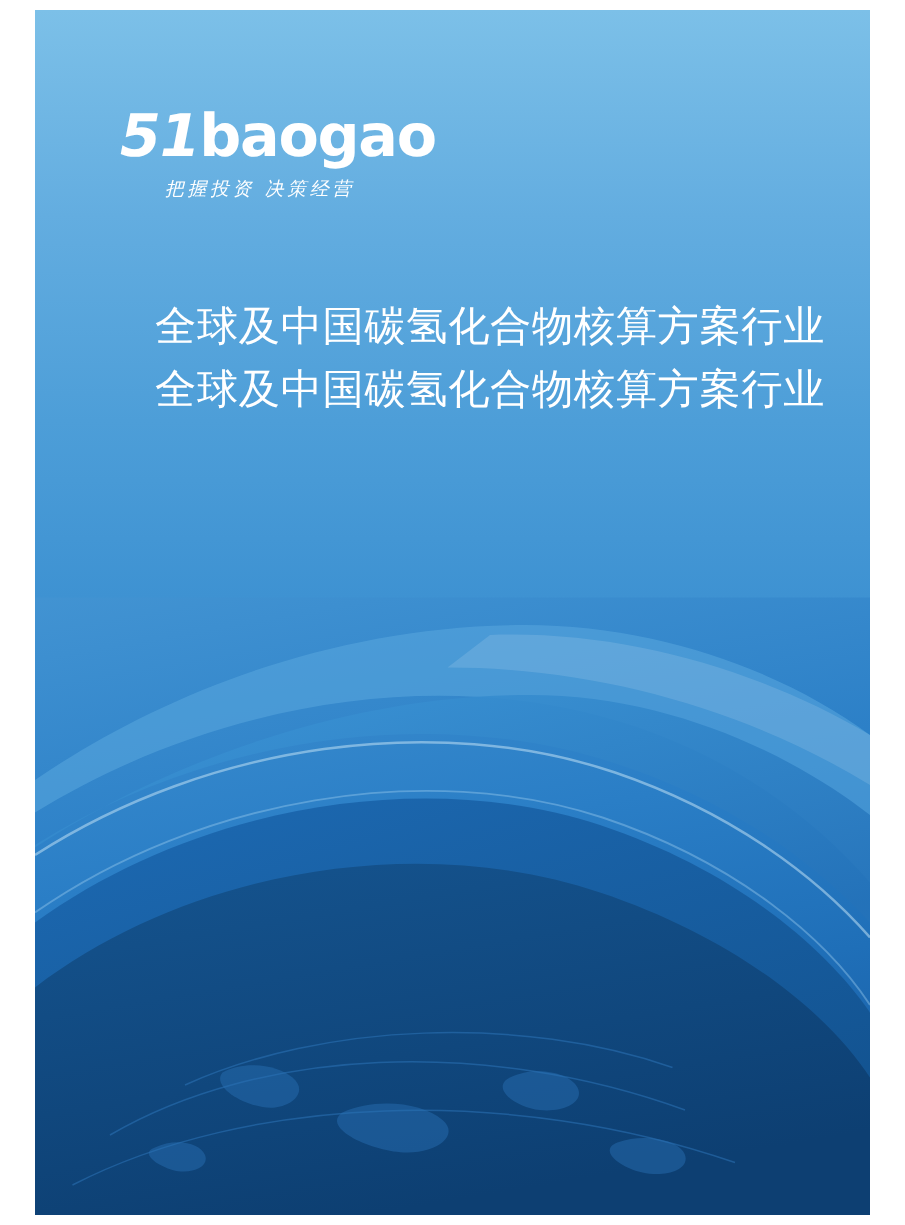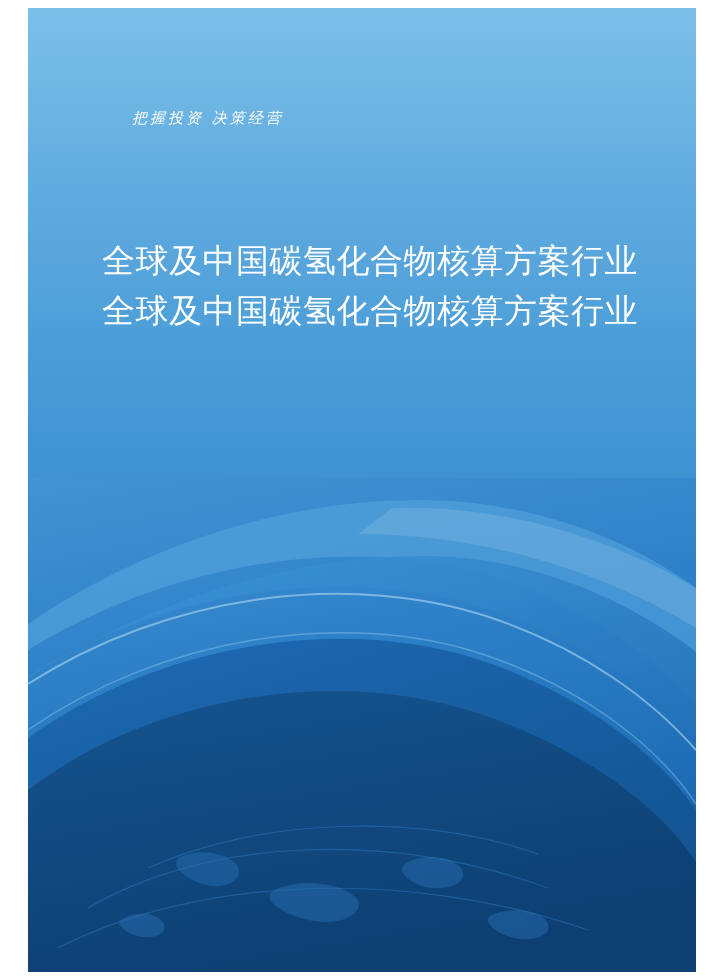--- a/index.html
+++ b/index.html
@@ -67,21 +67,21 @@
     letter-spacing: -1px;
     line-height: 1;
     white-space: nowrap;
     color: #ffffff;
   }
   .logo-51 {
     font-style: italic;
     font-weight: bold;
   }
   .logo-sub {
-    margin-top: 23px;
+    margin-top: 9px;
     margin-left: 36px;
     font-family: "DejaVu Sans", sans-serif;
     font-size: 15px;
     letter-spacing: 3px;
     color: #ffffff;
     white-space: nowrap;
     font-style: italic;
   }
 
   
@@ -90,21 +90,21 @@
     left: 74px;
     top: 228px;
     width: 580px;
     font-family: "DejaVu Sans", sans-serif;
     font-size: 33px;
     font-weight: normal;
     line-height: 1.52;
     color: #ffffff;
     letter-spacing: 0.5px;
   }
-  .title-line { display: block; white-space: nowrap; }
+  .title-line { display: block; white-space: nowrap; margin-left: 22px; }
 </style>
 </head>
 <body>
 
 <div class="page">
   <div class="cover">
 
     <div class="sky"></div>
 
     <div class="deep">
@@ -157,20 +157,21 @@
             <path d="M466,476 c22,-8 50,-2 54,10 c4,12 -16,18 -34,14 c-18,-4 -36,-18 -20,-24 Z"></path>
             <path d="M96,480 c16,-8 36,-4 40,6 c4,10 -12,16 -26,12 c-14,-4 -26,-14 -14,-18 Z"></path>
           </g>
 
           <path d="M330,96 C450,96 570,130 668,190 L668,150 C580,98 470,66 364,70 Z" fill="#ffffff" opacity="0.12"></path>
         </g>
       </svg>
     </div>
 
     <div class="logo">
+      <div class="logo-main"><span class="logo-51">51</span><span>baogao</span></div>
       <div class="logo-sub">把握投资 决策经营</div>
     </div>
 
     <div class="title">
       <span class="title-line">全球及中国碳氢化合物核算方案行业</span>
       <span class="title-line">全球及中国碳氢化合物核算方案行业</span>
     </div>
 
   </div>
 </div>

